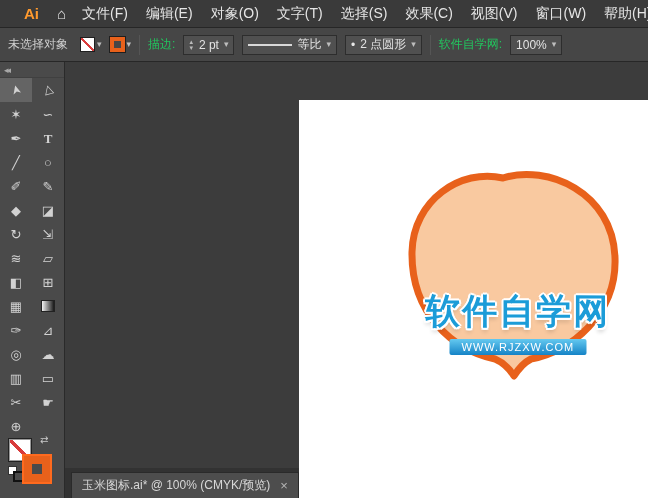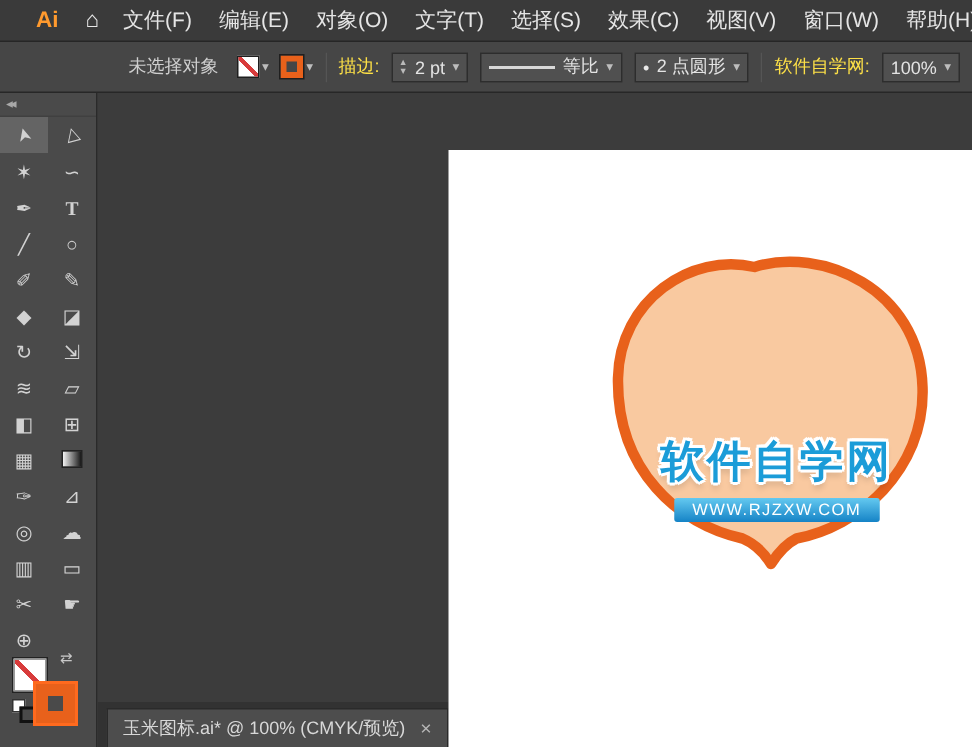--- a/index.html
+++ b/index.html
@@ -12,30 +12,30 @@
   .ai-logo { color:#ff9a2e; font-weight:bold; font-size:15px; padding:0 4px; }
   .home-icon { color:#e8e8e8; font-size:15px; }
   .menu-item { color:#e5e5e5; font-size:14px; padding:2px 2px; cursor:default; white-space:nowrap; }
   .menubar-right { margin-left:auto; display:flex; align-items:center; gap:10px; }
   .ws-icon { width:15px; height:12px; position:relative; }
   .ws-icon::before { content:""; position:absolute; left:0; top:0; width:6px; height:12px; background:#c9c9c9; }
   .ws-icon::after  { content:""; position:absolute; right:0; top:0; width:7px; height:5px; background:#c9c9c9; box-shadow:0 7px 0 #c9c9c9; }
 
   
   .controlbar { height:34px; background:#464646; border-bottom:1px solid #272727;
-                display:flex; align-items:center; padding:0 8px; gap:8px;justify-content:flex-end; }
+                display:flex; align-items:center; padding:0 8px; gap:8px; }
   .status-text { color:#cfcfcf; margin-right:4px; white-space:nowrap; }
   .cb-sep { width:1px; height:20px; background:#393939; border-right:1px solid #555; }
   .swatch-btn { display:flex; align-items:center; gap:2px; }
   .mini-swatch { width:15px; height:15px; background:#fff; border:1px solid #1f1f1f; position:relative; }
   .mini-swatch.none::after { content:""; position:absolute; inset:0;
       background:linear-gradient(45deg, transparent 43%, #d83b3b 43%, #d83b3b 57%, transparent 57%); }
   .mini-swatch.stroke { background:#464646; border:4px solid var(--shape-stroke,#E8611B); outline:1px solid #1f1f1f; width:15px; height:15px; }
   .chev { color:#bdbdbd; font-size:9px; line-height:1; }
-  .cb-label { color:#fde047; white-space:nowrap; }
+  .cb-label { color:#22c55e; white-space:nowrap; }
   .dd { display:flex; align-items:center; gap:5px; background:#505050; border:1px solid #2d2d2d;
         height:20px; padding:0 5px; color:#e3e3e3; white-space:nowrap; }
   .stepper { display:flex; flex-direction:column; justify-content:center; line-height:6px; font-size:7px; color:#bbb; margin-right:1px; }
   .line-preview { width:44px; height:2px; background:#d8d8d8; }
   .brush-dot { color:#e8e8e8; font-size:12px; }
 
   
   .main { display:flex; height:436px; }
 
   
@@ -69,21 +69,21 @@
   .tabbar { height:30px; background:#323232; display:flex; align-items:flex-end; padding-left:6px; }
   .doc-tab { height:26px; background:#4d4d4d; border:1px solid #2a2a2a; border-bottom:none;
              display:flex; align-items:center; gap:10px; padding:0 10px; color:#d8d8d8; font-size:12px; white-space:nowrap; }
   .tab-close { color:#b5b5b5; font-size:13px; }
 
   .canvasrow { height:398px; display:flex; }
   .canvas { position:relative; width:572px; height:398px; background:#ffffff; overflow:hidden; }
   .artsvg { position:absolute; inset:0; }
 
   .watermark { position:absolute; left:219px; top:188px; transform:translateX(-50%); text-align:center; }
-  .wm-title { color:var(--watermark-blue,#1B9CD8); font-size:29px; font-weight:bold; letter-spacing:2px; white-space:nowrap;
+  .wm-title { color:var(--watermark-blue,#1B9CD8); font-size:35px; font-weight:bold; letter-spacing:2px; white-space:nowrap;
       text-shadow:-2px 0 #fff, 2px 0 #fff, 0 -2px #fff, 0 2px #fff,
                   -1.5px -1.5px #fff, 1.5px -1.5px #fff, -1.5px 1.5px #fff, 1.5px 1.5px #fff,
                   0 4px 4px rgba(0,0,0,.18); }
   .wm-url { display:inline-block; margin-top:4px; padding:2px 12px; border-radius:2px;
             background:linear-gradient(180deg,#64c9f0,#1583c6); color:#fff; font-weight:normal;
             font-size:11px; letter-spacing:1px; white-space:nowrap; }
 
   .vscroll { width:8px; background:#d9d9d9; position:relative; }
   .vthumb { position:absolute; left:1px; top:6px; width:6px; height:90px; background:#a8a8a8; border-radius:3px; }
   .hscroll { height:8px; background:#d9d9d9; position:relative; }

